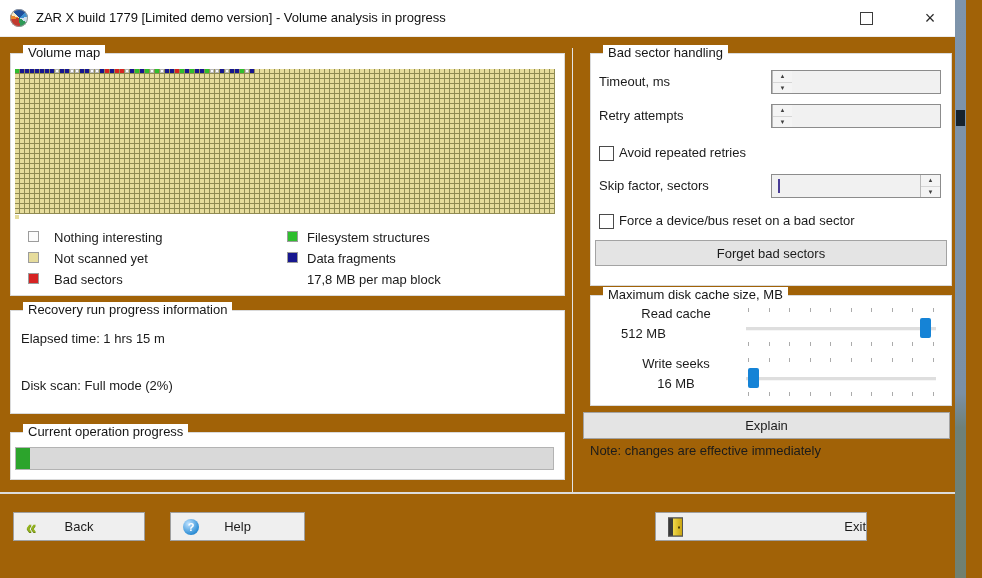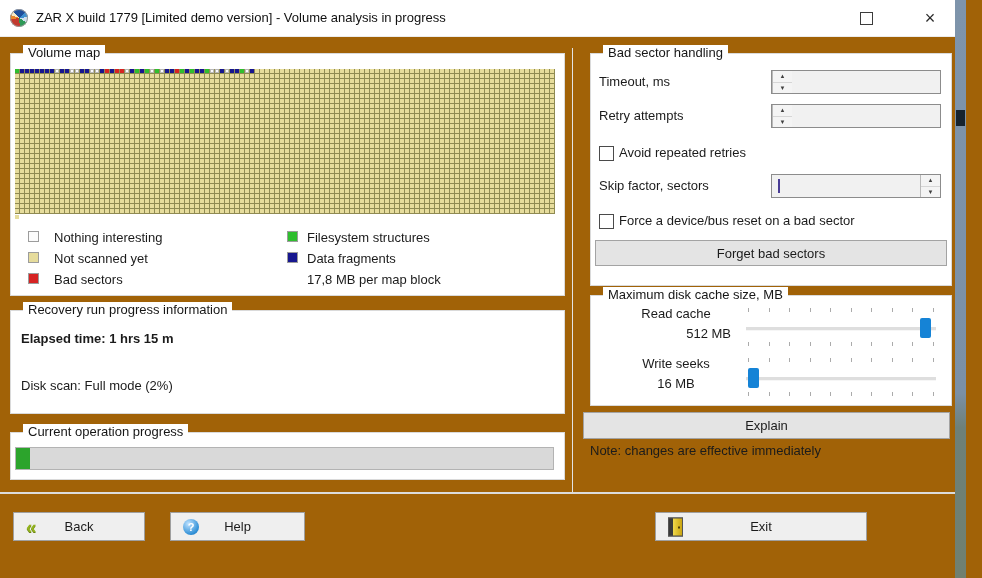--- a/index.html
+++ b/index.html
@@ -161,21 +161,21 @@
 
     <span class="legend-swatch" style="left: 276px; top: 177px; background: rgb(47, 190, 47);"></span>
     <span class="legend-label" style="left:296px;top:176px;">Filesystem structures</span>
     <span class="legend-swatch" style="left: 276px; top: 198px; background: rgb(23, 23, 143);"></span>
     <span class="legend-label" style="left:296px;top:197px;">Data fragments</span>
     <span class="legend-label" style="left:296px;top:218px;">17,8 MB per map block</span>
   </div>
 
   <div class="group" style="left:10px;top:310px;width:553px;height:102px;">
     <span class="glabel">Recovery run progress information</span>
-    <span class="rowlabel" style="left:10px;top:20px;font-weight:bold;">Elapsed time: 1 hrs 15 m</span>
+    <span class="rowlabel" style="left:10px;top:20px;">Elapsed time: 1 hrs 15 m</span>
     <span class="rowlabel" style="left:10px;top:67px;">Disk scan: Full mode (2%)</span>
   </div>
 
   <div class="group" style="left:10px;top:432px;width:553px;height:46px;">
     <span class="glabel">Current operation progress</span>
     <div class="pb-track" style="left:4px;top:14px;width:537px;height:21px;">
       <div class="pb-fill" style="width: 2.6%; background: rgb(44, 164, 44);"></div>
     </div>
   </div>
 
@@ -228,21 +228,21 @@
 
     <div class="push-btn" style="left:4px;top:186px;width:350px;height:24px;">
       <span>Forget bad sectors</span>
     </div>
   </div>
 
   <div class="group" style="left:590px;top:295px;width:360px;height:109px;">
     <span class="glabel">Maximum disk cache size, MB</span>
 
     <span class="rowlabel" style="left:30px;top:10px;width:110px;text-align:center;">Read cache</span>
-    <span class="rowlabel" style="left:30px;top:30px;width:110px;text-align:right;">512 MB</span>
+    <span class="rowlabel" style="left:30px;top:30px;width:110px;text-align:left;">512 MB</span>
     <div class="slider" style="left:155px;top:10px;height:42px;">
       <div class="ticks" style="top:2px;">
           <i></i>
           <i></i>
           <i></i>
           <i></i>
           <i></i>
           <i></i>
           <i></i>
           <i></i>
@@ -306,21 +306,21 @@
   <div class="hline" style="left:0;top:492px;width:955px;"></div>
 
   <div class="fbtn" style="left:13px;width:130px;">
     <span class="ic ic-back">«</span>
     <span>Back</span>
   </div>
   <div class="fbtn" style="left:170px;width:133px;">
     <span class="ic ic-help">?</span>
     <span>Help</span>
   </div>
-  <div class="fbtn" style="left:655px;width:210px;">
+  <div class="fbtn" style="left:655px;width:210px;justify-content:flex-end;">
     <span class="ic ic-door">
       <span class="panel"></span>
         <span class="knob"></span>
     </span>
     <span>Exit</span>
   </div>
 
 
   <div class="edge-strip"></div>
   <div class="edge-mark"></div>

